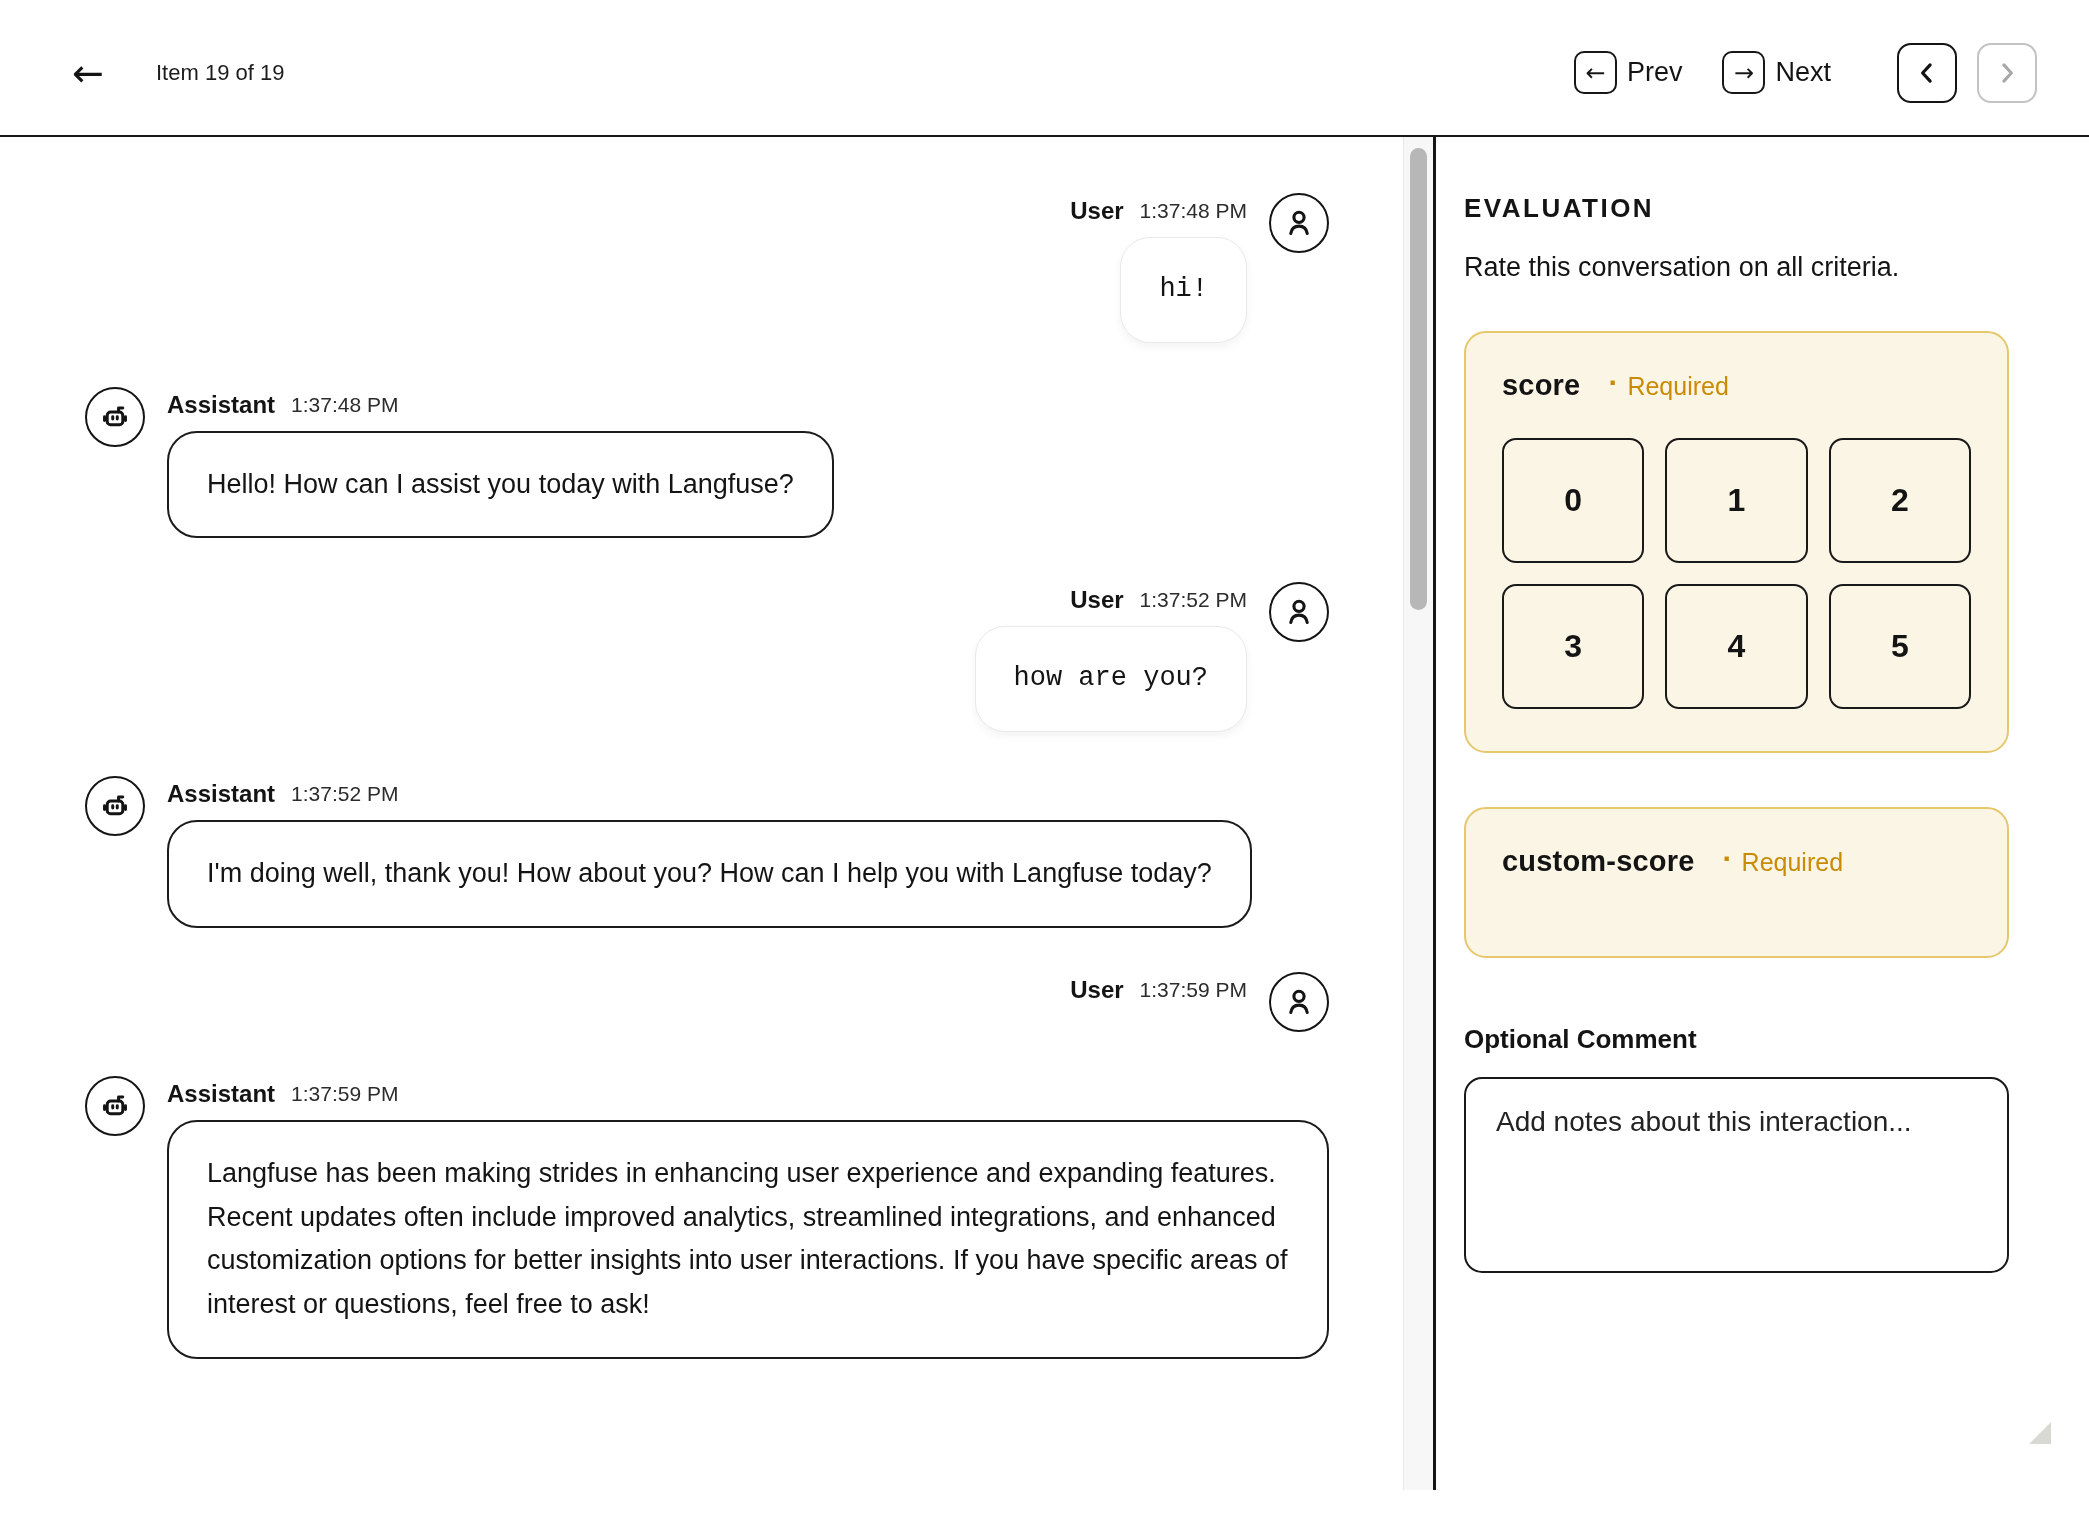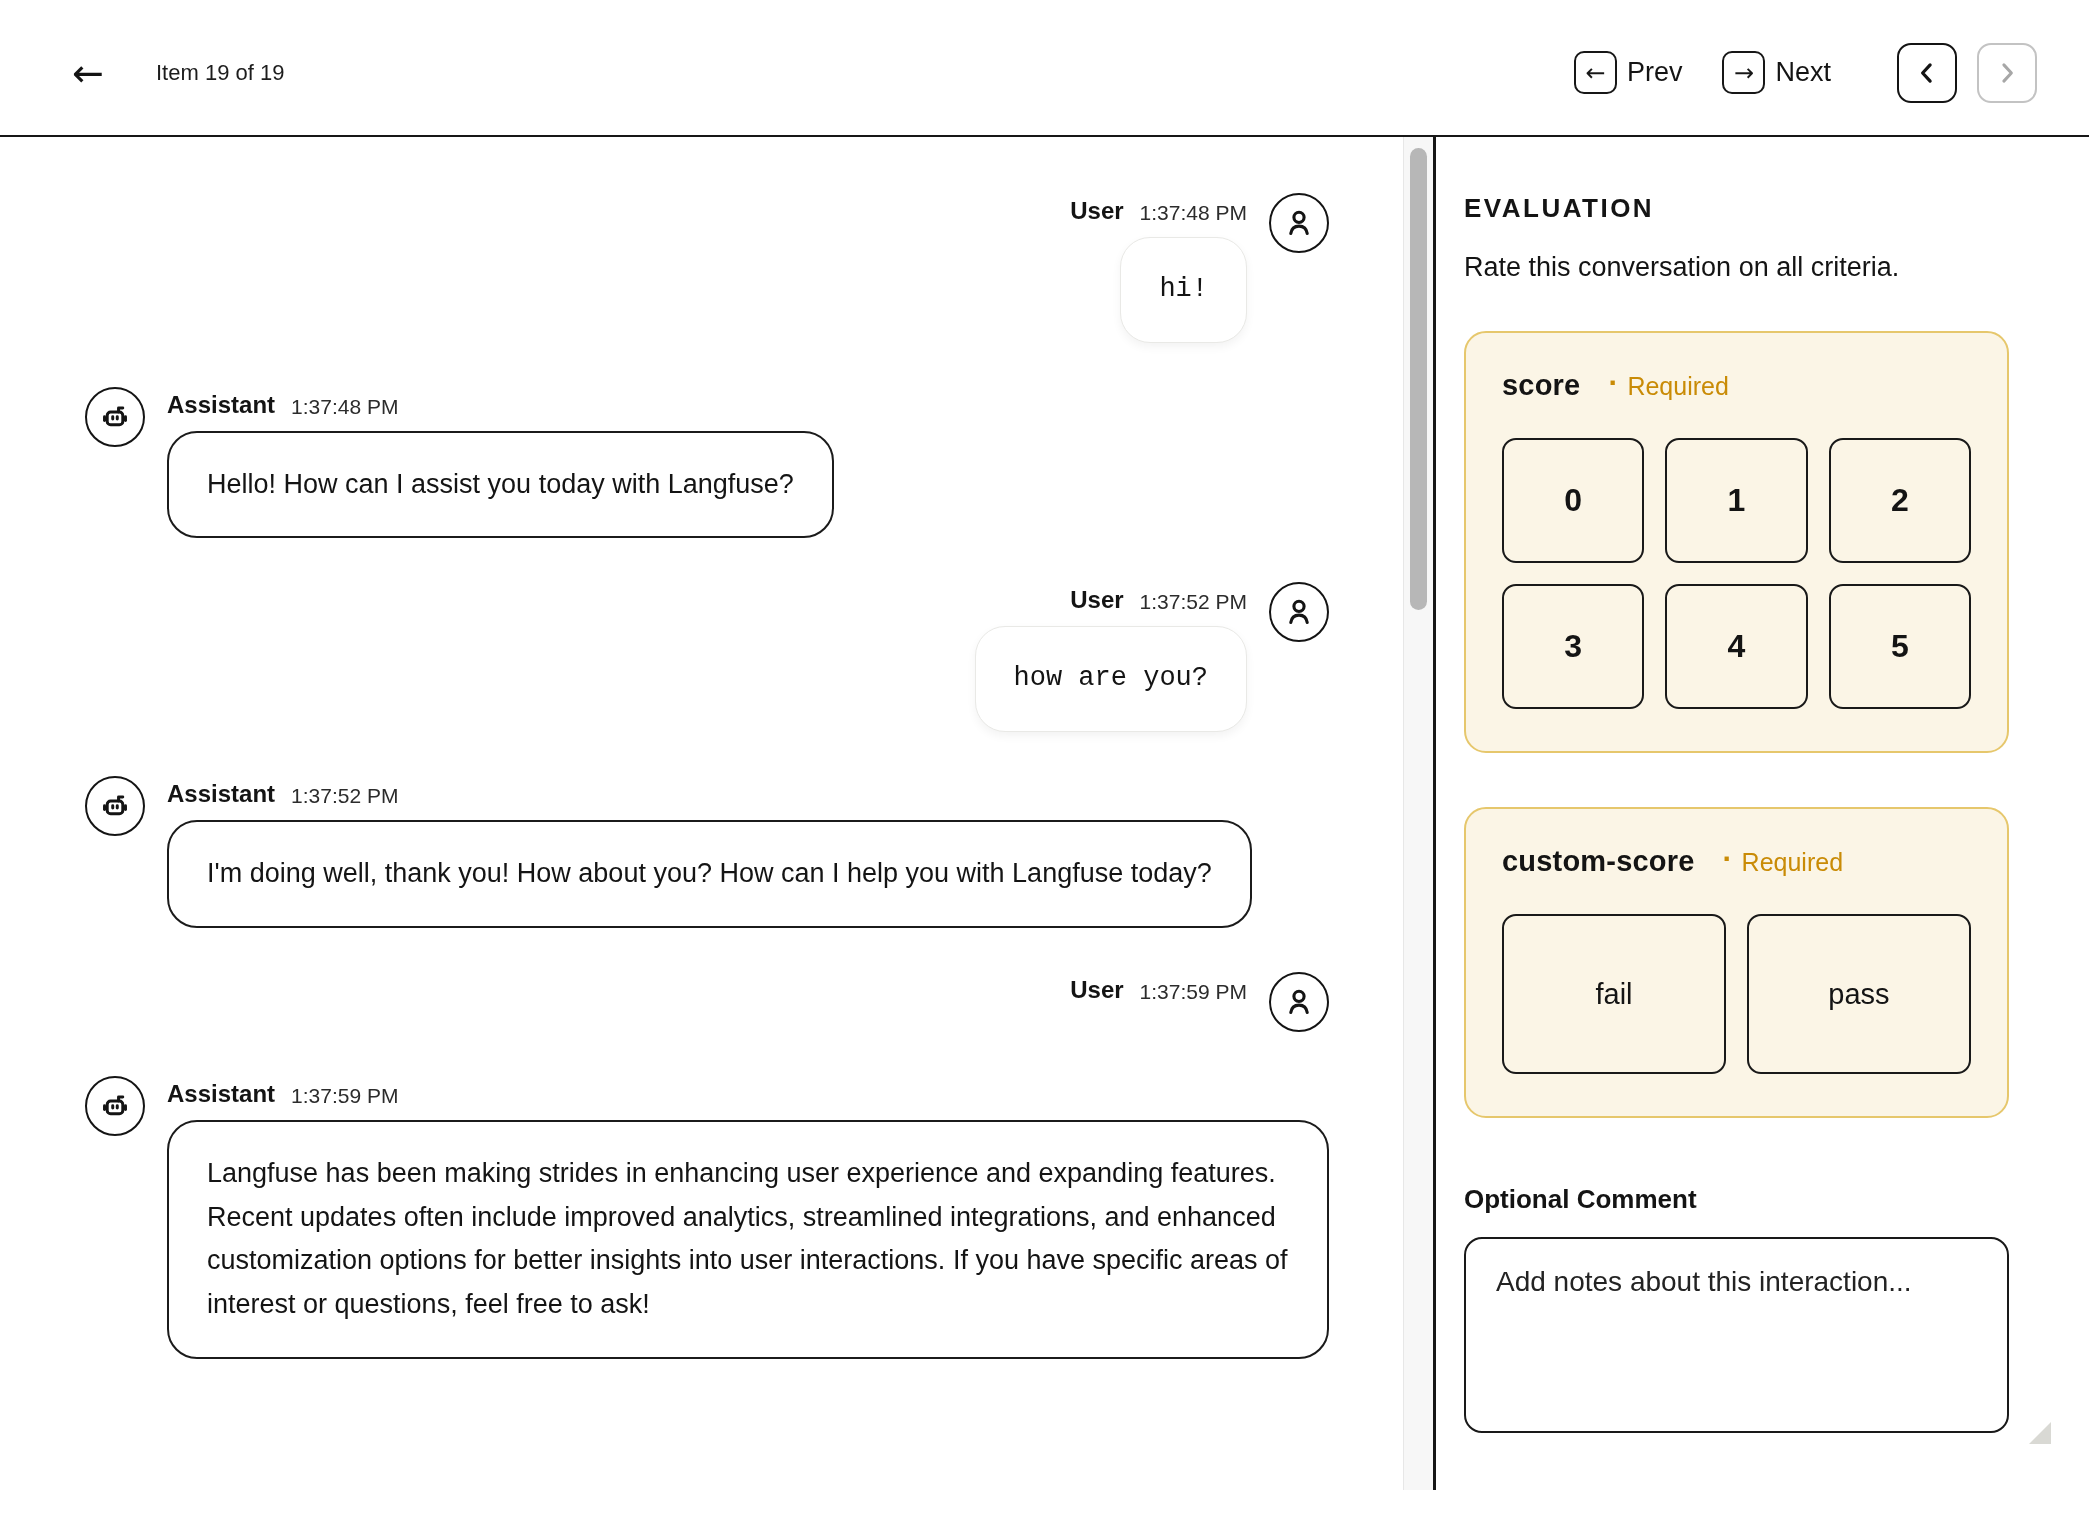--- a/index.html
+++ b/index.html
@@ -32,21 +32,21 @@
   .chat { flex:1 1 auto; overflow:hidden; padding:56px 74px 0 85px; position:relative; }
 
   .msg { display:grid; grid-template-rows:auto auto; column-gap:22px; margin-bottom:44px; }
   .msg.assistant { grid-template-columns:60px 1fr; }
   .msg.user { grid-template-columns:1fr 60px; }
   .avatar { width:60px; height:60px; border-radius:50%; border:2.5px solid #141414;
     display:flex; align-items:center; justify-content:center; background:#fff; }
   .msg.assistant .avatar { grid-column:1; grid-row:1 / span 2; }
   .msg.user .avatar { grid-column:2; grid-row:1 / span 2; }
   .avatar svg { width:34px; height:34px; }
-  .meta { display:flex; align-items:flex-end; gap:16px; margin-top:4px; margin-bottom:12px; }
+  .meta { display:flex; align-items:center; gap:16px; margin-top:4px; margin-bottom:12px; }
   .msg.assistant .meta { grid-column:2; grid-row:1; justify-self:start; }
   .msg.user .meta { grid-column:1; grid-row:1; justify-self:end; }
   .role { font-size:24px; font-weight:700; }
   .time { font-size:21px; color:#2c2c2c; }
   .bubble { background:#fff; border-radius:30px; padding:30px 38px; font-size:27px;
     line-height:1.62; max-width:1180px; }
   .msg.assistant .bubble { grid-column:2; grid-row:2; justify-self:start;
     border:2.5px solid #1b1b1b; }
   .msg.user .bubble { grid-column:1; grid-row:2; justify-self:end; 
     border:1.5px solid #e9e9e6; box-shadow:0 4px 10px rgba(0,0,0,.05);font-family:Liberation Mono, monospace; }
@@ -247,25 +247,20 @@
           </div>
   </div>
         <div class="crit-card" data-cols="2">
     <div class="crit-title-row">
       <span class="crit-name">custom-score</span>
       <span class="crit-required">
         <span class="req-dot">·</span>
         <span class="crit-required-label">Required</span>
       </span>
     </div>
-    <div class="options">
-
-    <button class="opt-btn">fail</button>
-            <button class="opt-btn">pass</button>
-          </div>
   </div>
       </div>
 
     <div class="comment-label">Optional Comment</div>
     <textarea class="comment-box" placeholder="Add notes about this interaction..." style=""></textarea>
 
     
     <div class="resize-handle"></div>
   </div>
 </div>

